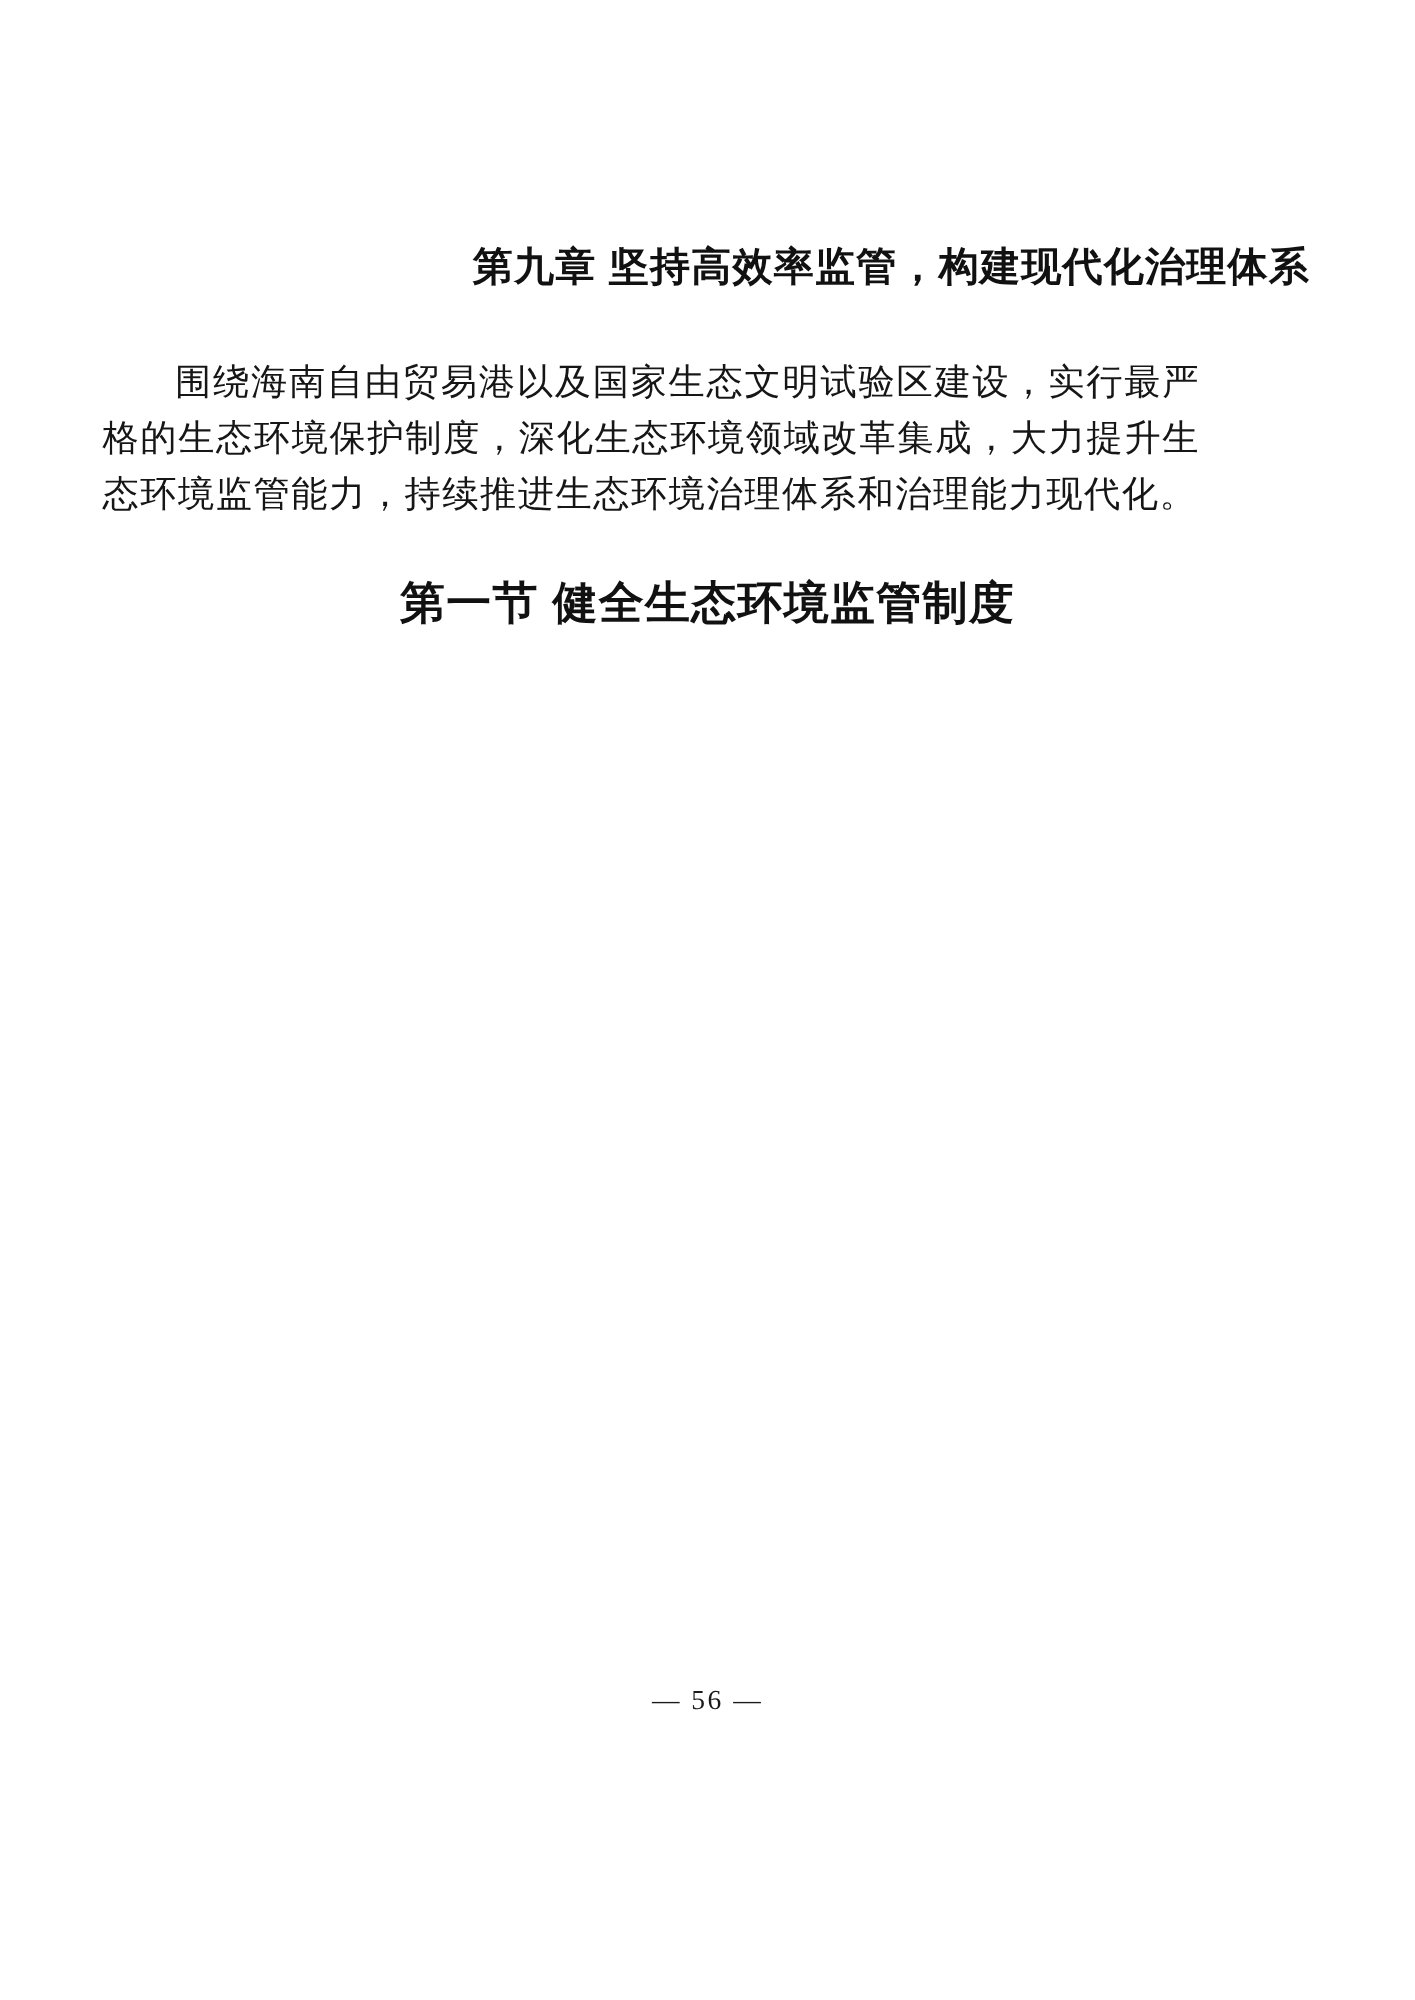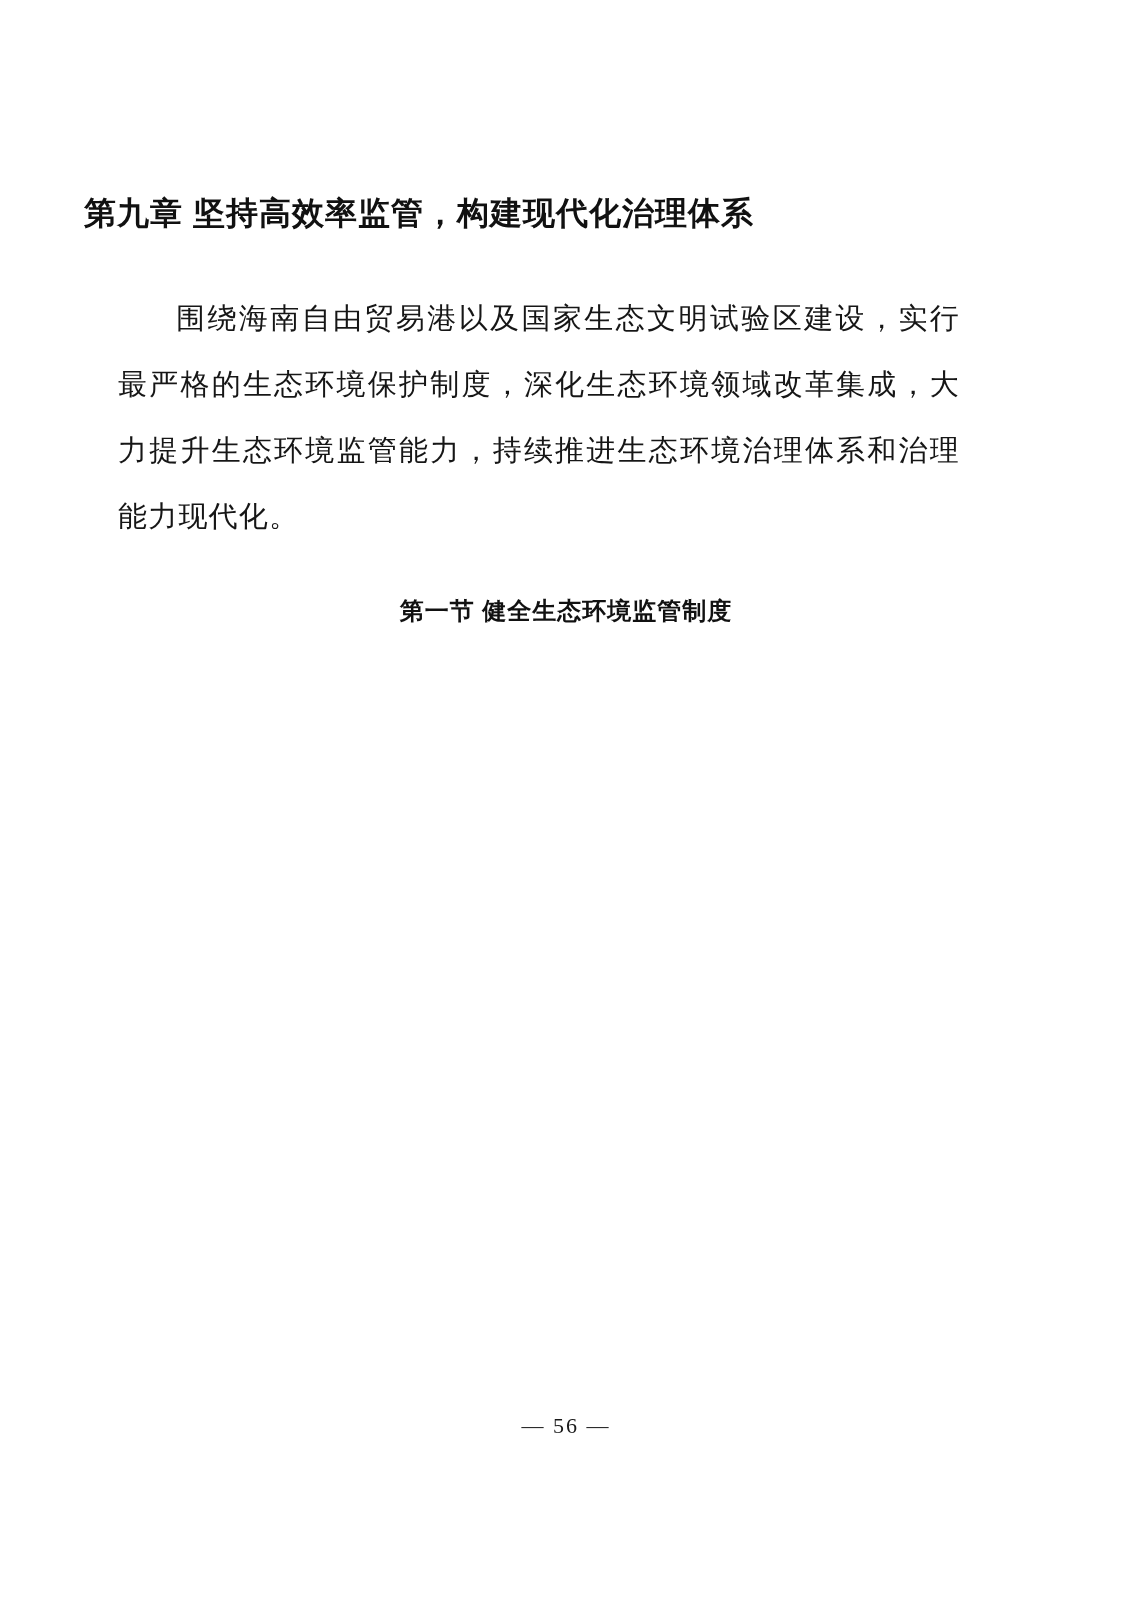--- a/index.html
+++ b/index.html
@@ -13,39 +13,39 @@
     height: 1600px;
     background: #ffffff;
     color: #111111;
     overflow: hidden;
   }
   .chapter-title {
     margin: 191px 84px 0 84px;
     line-height: 44px;
     font-size: 32px;
     font-weight: 700;
-    text-align: left;
+    text-align: right;
     font-family: "Liberation Sans", "DejaVu Sans", sans-serif;
     letter-spacing: 1px;
     color: #111111;
   }
   .intro-para {
-    margin: 50px 172px 0 118px;
+    margin: 50px 172px 0 82px;
     font-size: 29px;
-    line-height: 66px;
+    line-height: 45px;
     letter-spacing: 1.2px;
     text-align: justify;
     text-indent: 2em;
-    font-family: Liberation Sans, sans-serif;
+    font-family: Liberation Mono, monospace;
     color: #161616;
   }
   .section-title {
     margin: 40px 84px 0 84px;
     line-height: 44px;
-    font-size: 24px;
+    font-size: 36px;
     font-weight: 700;
     text-align: center;
     font-family: "Liberation Sans", "DejaVu Sans", sans-serif;
     letter-spacing: 1px;
     color: #111111;
   }
   .body-para {
     margin: 43px 172px 0 170px;
     font-size: 29px;
     line-height: 55px;
@@ -57,21 +57,21 @@
   }
   .body-para + .body-para {
     margin-top: 0;
   }
   .body-para strong {
     font-weight: 700;
     color: #0d0d0d;
   }
   .page-footer {
     position: absolute;
-    top: 1410px;
+    top: 1344px;
     left: 0;
     width: 100%;
     text-align: center;
     font-size: 22px;
     line-height: 32px;
     letter-spacing: 2px;
     font-family: "Liberation Serif", "DejaVu Serif", serif;
     color: #1a1a1a;
   }
 </style>

